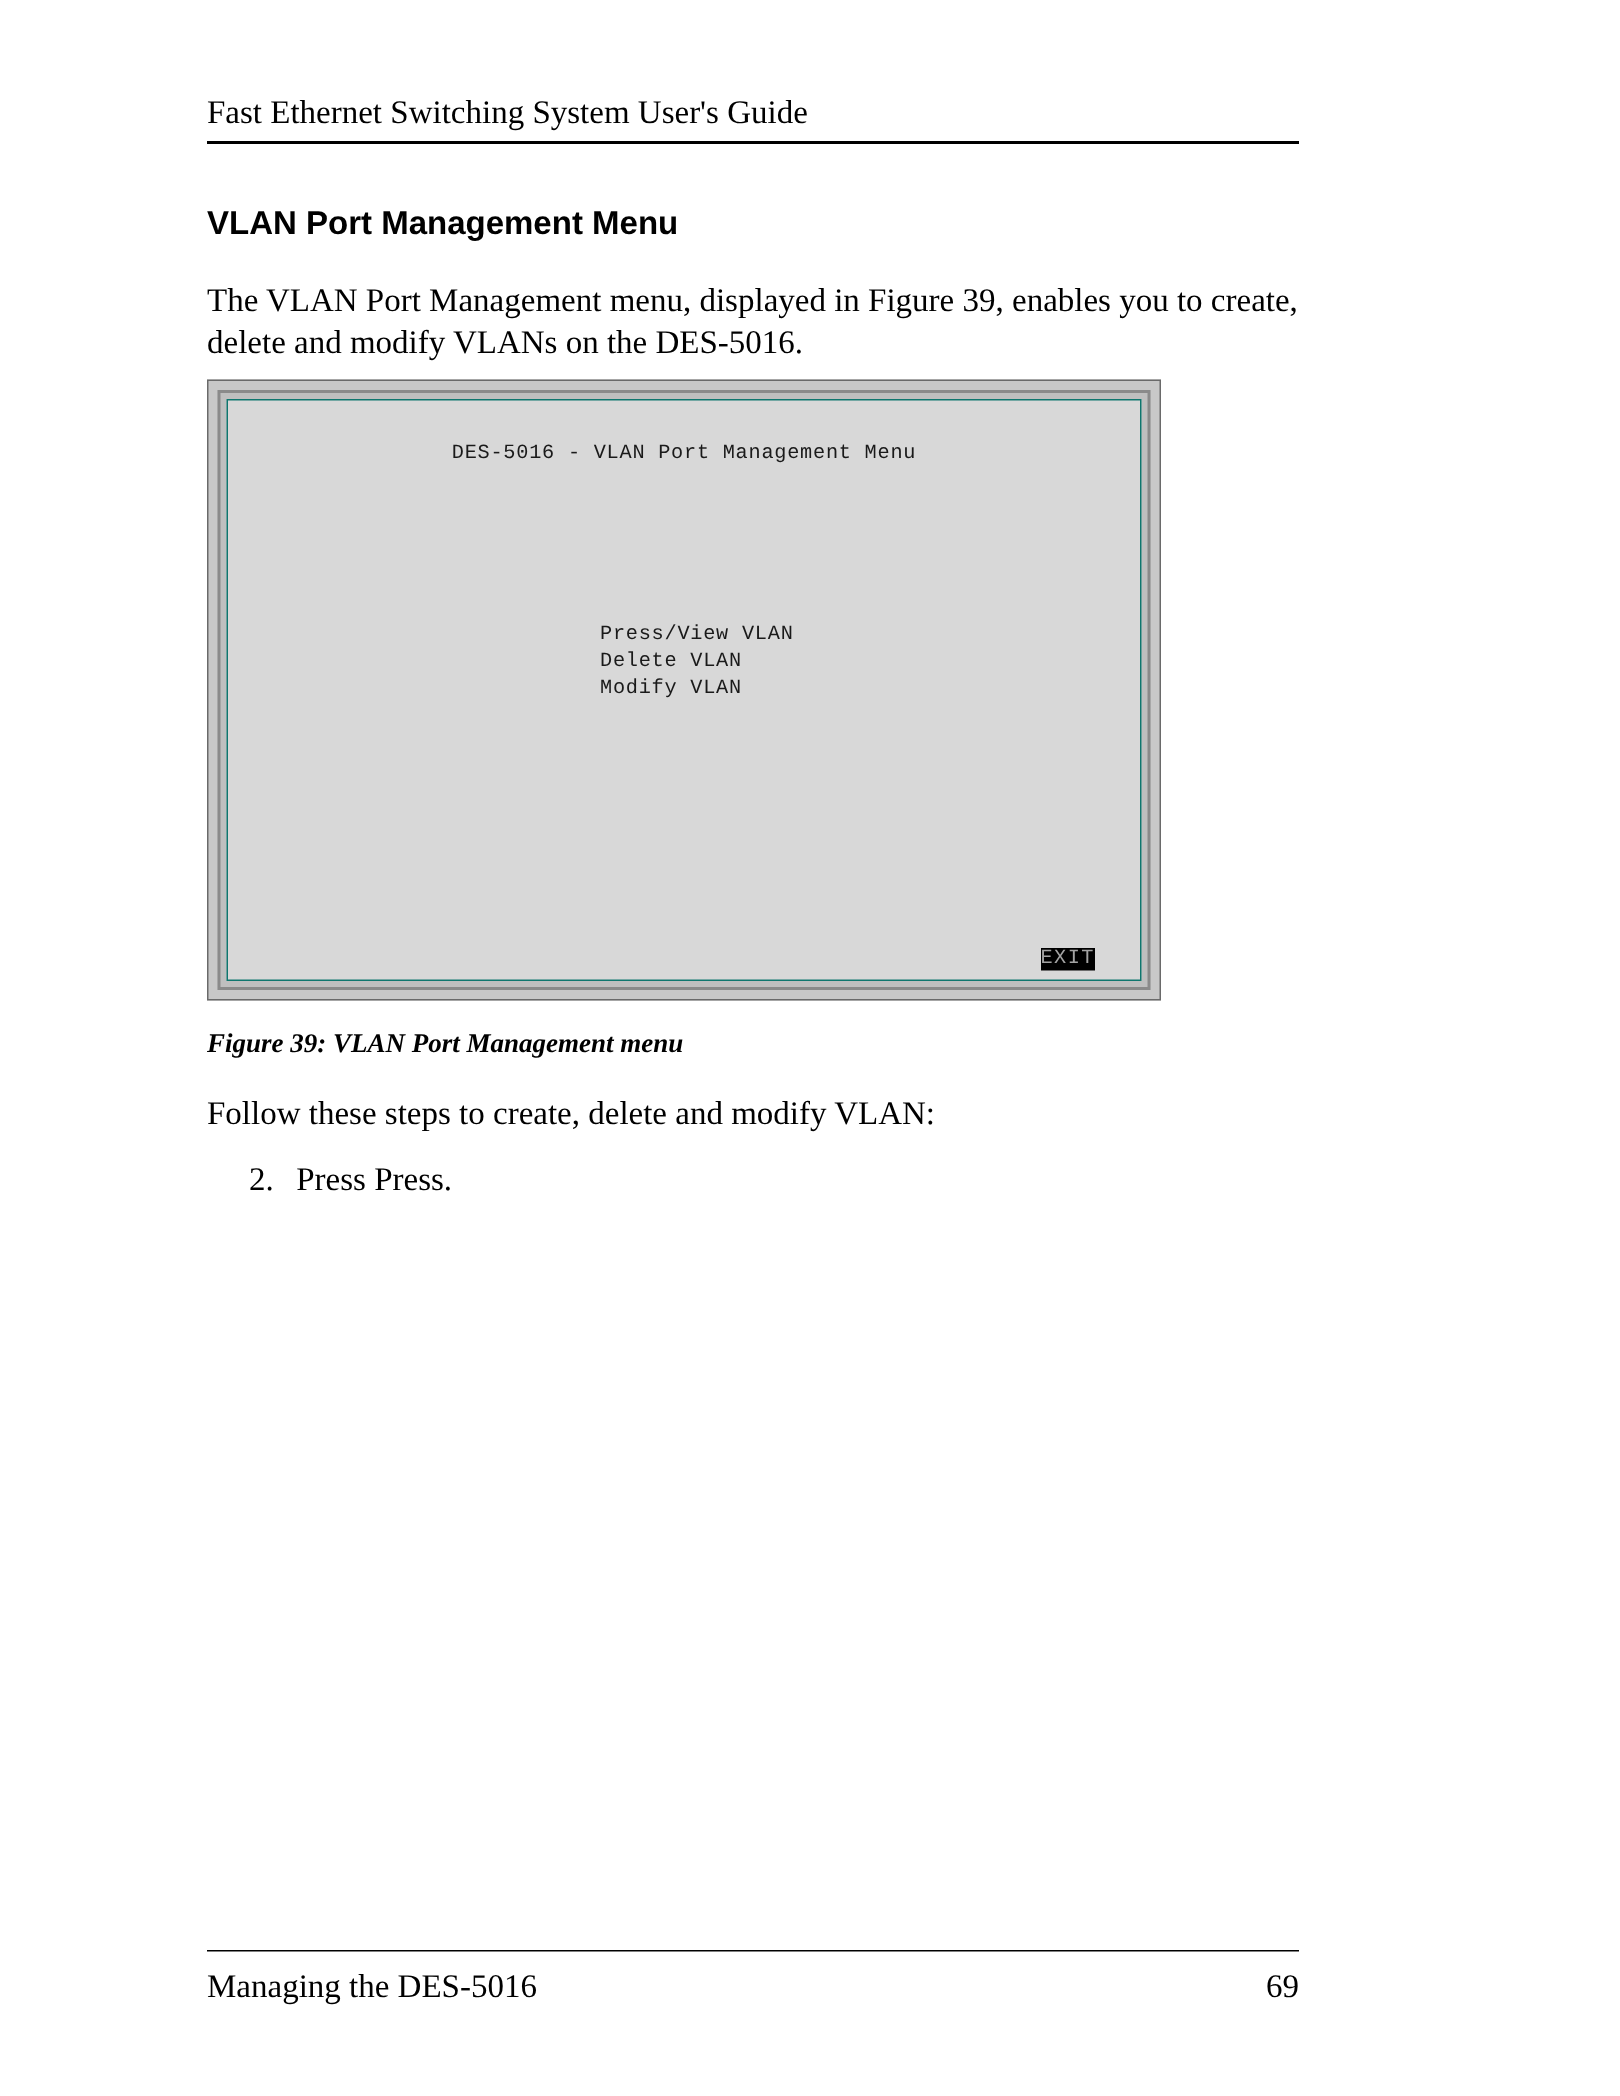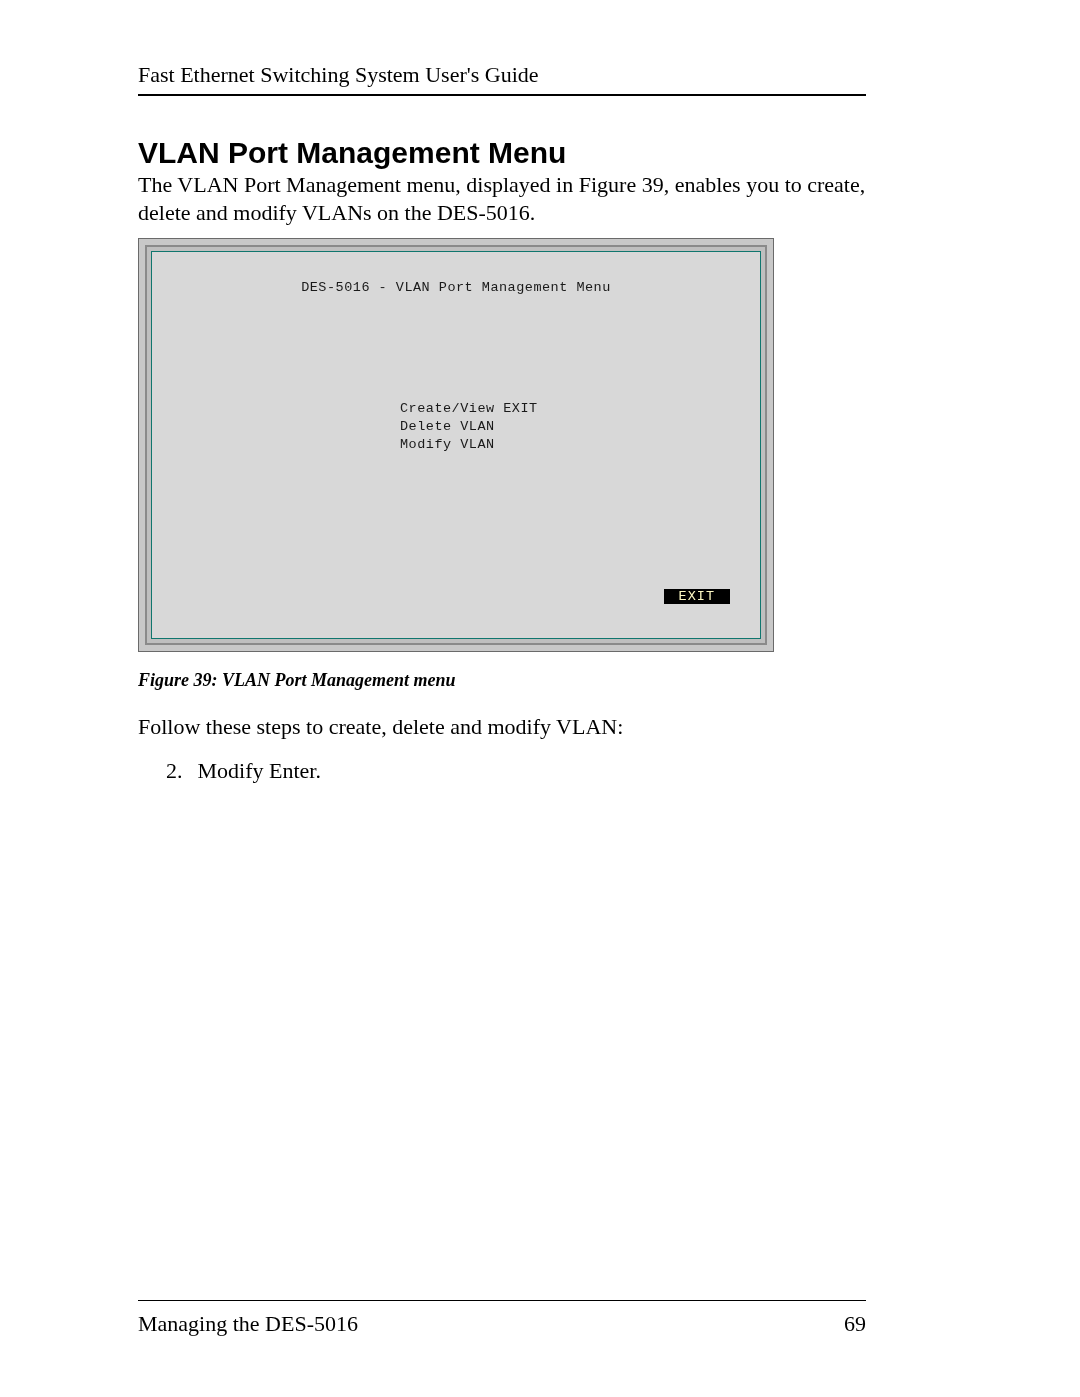--- a/index.html
+++ b/index.html
@@ -12,22 +12,22 @@
   }
   .running-head {
     font-size: 22px;
     padding-bottom: 6px;
     border-bottom: 2px solid #000;
     margin-bottom: 40px;
   }
   .section-title {
     font-family: Arial, Helvetica, sans-serif;
     font-weight: bold;
-    font-size: 30px;
-    margin-bottom: 1px;
+    font-size: 22px;
+    margin-bottom: 24px;
   }
   .body-text {
     font-size: 22px;
     line-height: 1.25;
     margin-bottom: 12px;
   }
   
   .terminal-frame {
     margin: 10px 0 18px 0;
     width: 636px;
@@ -61,24 +61,24 @@
   }
   .term-menu {
     position: absolute;
     top: 148px;
     left: 248px;
     line-height: 1.35;
   }
   .term-exit {
     position: absolute;
     right: 30px;
-    bottom: 34px;
+    bottom: 6px;
     background: #000;
-    color: #fef9c3;
-    padding: 0 15px;
+    color: #a3a3a3;
+    padding: 0 0;
     letter-spacing: 1px;
   }
   .figure-caption {
     font-size: 18px;
     font-weight: bold;
     margin-bottom: 22px;
     font-style: italic;
   }
   .list {
     margin-left: 28px;
@@ -107,37 +107,37 @@
 
   <h2 class="section-title">VLAN Port Management Menu</h2>
 
   <p class="body-text">The VLAN Port Management menu, displayed in Figure 39, enables you to create, delete and modify VLANs on the DES-5016.</p>
 
   <div class="terminal-frame">
     <div class="terminal-inner1">
       <div class="terminal-inner2">
         <div class="term-title">DES-5016 - VLAN Port Management Menu</div>
         <div class="term-menu">
-          <div>Create/View EXIT</div>
+          <div>Press/View VLAN</div>
           <div>Delete VLAN</div>
           <div>Modify VLAN</div>
         </div>
         <div class="term-exit">EXIT</div>
       </div>
     </div>
   </div>
 
   <div class="figure-caption">Figure 39: VLAN Port Management menu</div>
 
   <p class="body-text">Follow these steps to create, delete and modify VLAN:</p>
 
   <div class="list">
     <div class="list-item">
       <span class="list-num">2.</span>
-      <span>Modify Enter.</span>
+      <span>Press Press.</span>
     </div>
   </div>
 
   <div class="footer">
     <span>Managing the DES-5016</span>
     <span>69</span>
   </div>
 
 </div>
 

